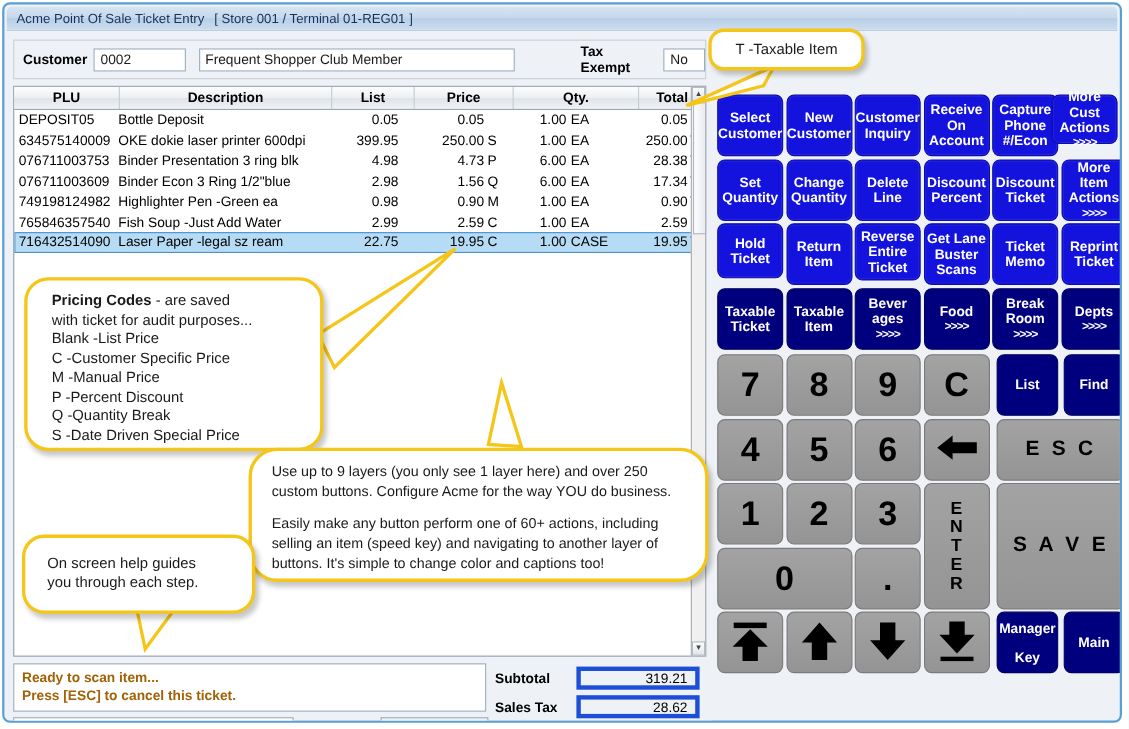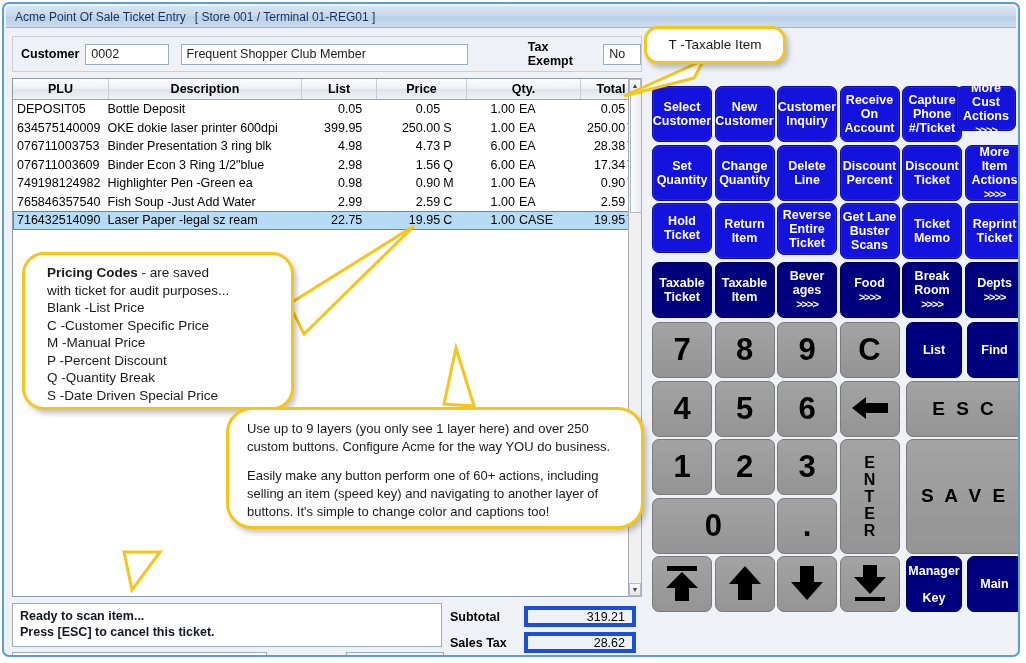--- a/index.html
+++ b/index.html
@@ -93,21 +93,21 @@
   .vs-thumb{
     position:absolute;left:1px;top:14px;width:12px;height:120px;
     background:linear-gradient(to right,#fdfdfd,#e8ebef);
     border:1px solid #b0b7c0;box-sizing:border-box;
   }
 
   
   .statusbox{
     position:absolute;left:4px;top:573px;width:430px;height:44px;
     background:#fff;border:1px solid #9aacbd;box-sizing:border-box;
-    padding:4px 0 0 7px;font-size:12.5px;font-weight:bold;color:#0f172a;line-height:16px;
+    padding:4px 0 0 7px;font-size:12.5px;font-weight:bold;color:#a16207;line-height:16px;
   }
   .scaninput{
     position:absolute;left:4px;top:622px;width:255px;height:22px;
     background:#fff;border:1px solid #9aacbd;box-sizing:border-box;
   }
   .snap-lbl{position:absolute;left:266px;top:626px;font-size:12.5px;font-weight:bold;}
   .snap-val{
     position:absolute;left:338px;top:622px;width:98px;height:21px;
     background:#eef1f5;border:1px solid #9aacbd;box-sizing:border-box;
     font-size:12.5px;display:flex;align-items:center;justify-content:flex-end;padding-right:6px;
@@ -317,21 +317,21 @@
         <div>
           <span style="display: block;">Receive</span>
           <span style="display: block;">On</span>
           <span style="display: block;">Account</span>
         </div>
       </div>
       <div class="btn btn-blue" style="left: 250px; top: 0px; width: 60px; height: 56px;">
         <div>
           <span style="display: block;">Capture</span>
           <span style="display: block;">Phone</span>
-          <span style="display: block;">#/Ticket</span>
+          <span style="display: block;">#/Econ</span>
         </div>
       </div>
       <div class="btn btn-blue" style="left: 304px; top: 0px; width: 60px; height: 45px;">
         <div>
           <span style="display: block;">More Cust</span>
           <span style="display: block;">Actions</span>
           <span class="chev" style="display: block;">&gt;&gt;&gt;&gt;</span>
         </div>
       </div>
       <div class="btn btn-blue" style="left: 0px; top: 58.5px; width: 60px; height: 56px;">
@@ -565,14 +565,18 @@
         <div>Q -Quantity Break</div>
         <div>S -Date Driven Special Price</div>
       </div>
   </div>
 
   <div class="callout" id="co-layers">
     <p>Use up to 9 layers (you only see 1 layer here) and over 250 custom buttons. Configure Acme for the way YOU do business.</p>
     <p>Easily make any button perform one of 60+ actions, including selling an item (speed key) and navigating to another layer of buttons. It's simple to change color and captions too!</p>
   </div>
 
+  <div class="callout" id="co-help">
+    <div>On screen help guides</div>
+    <div>you through each step.</div>
+  </div>
 
 </div>
 
 </body></html>

